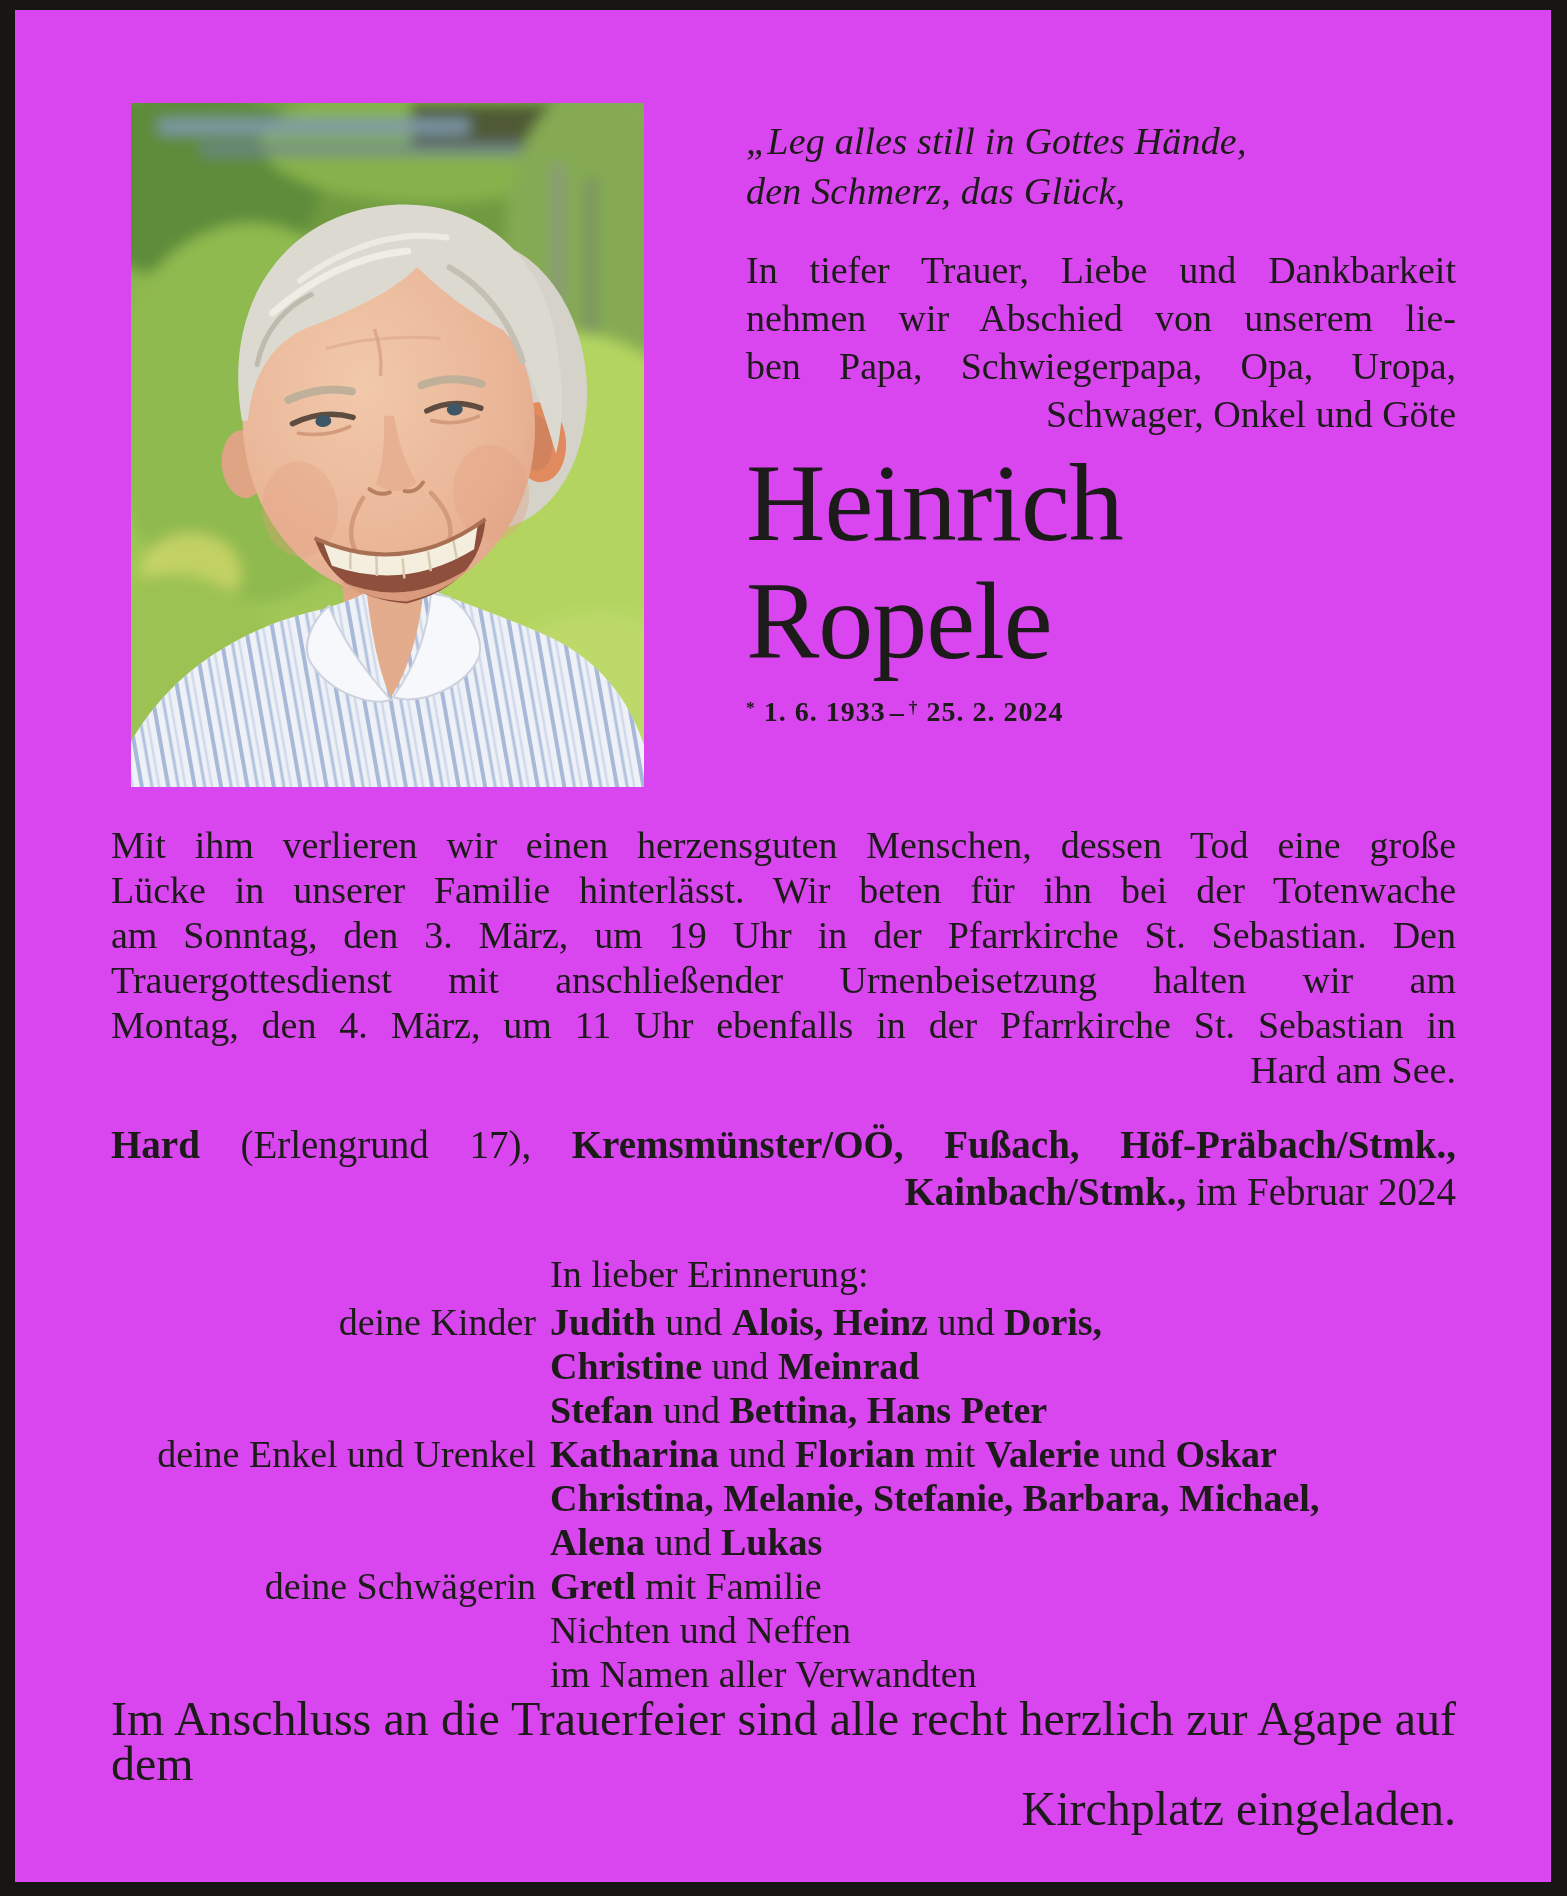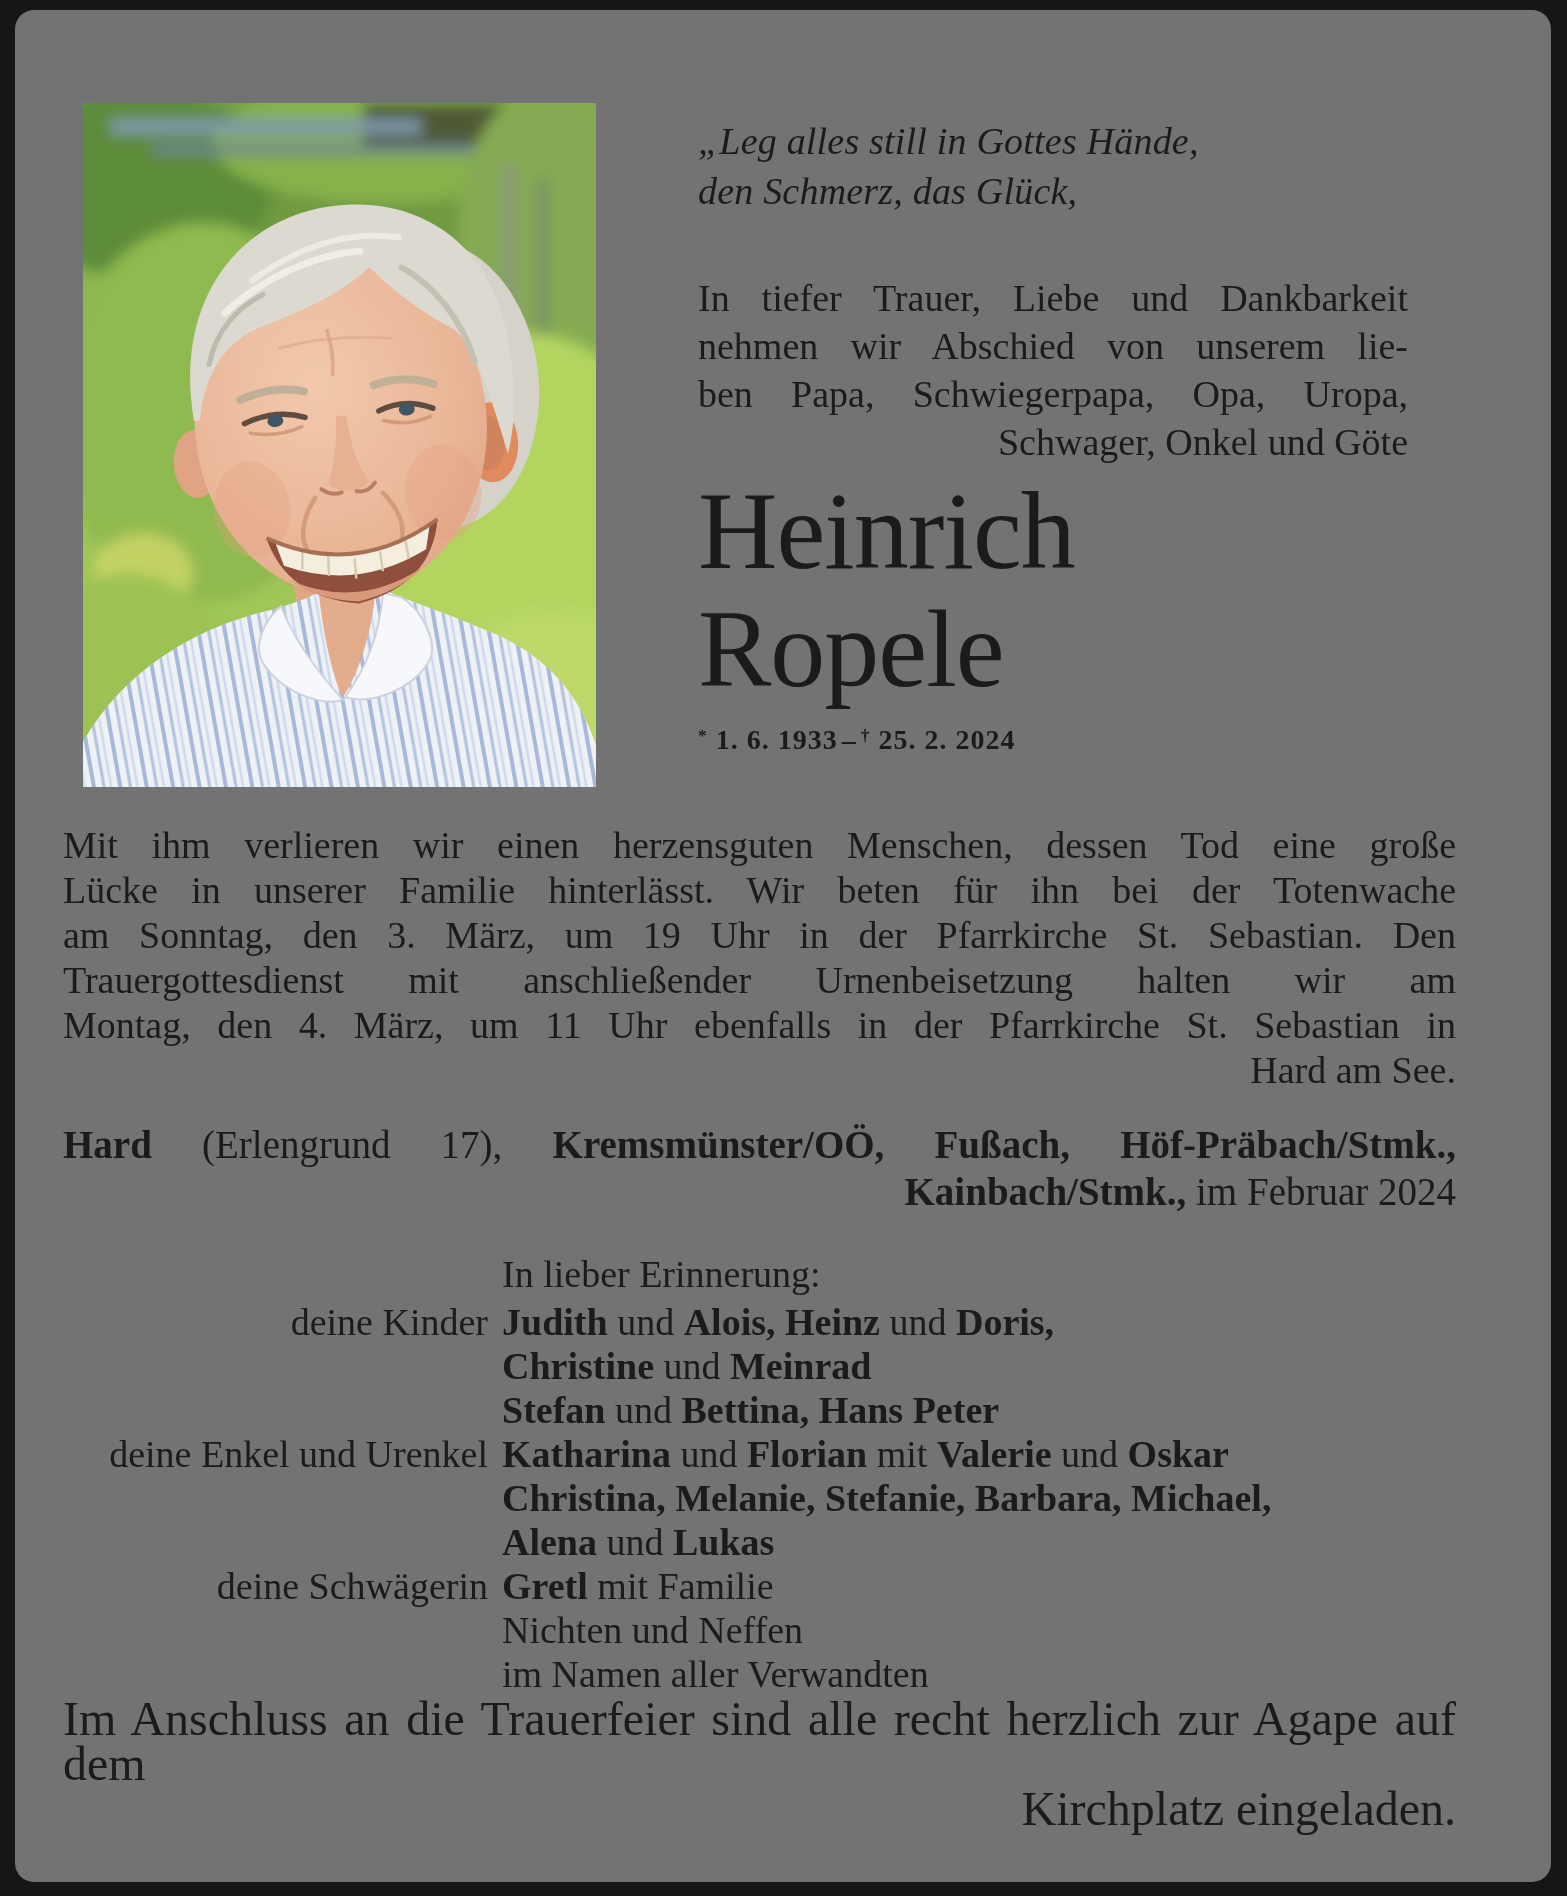--- a/index.html
+++ b/index.html
@@ -8,24 +8,23 @@
     width:1567px;height:1896px;
     background:#181614;
     font-family:"Liberation Serif","DejaVu Serif",serif;
     color:#1c1b1a;
     overflow:hidden;
     box-sizing:border-box;
   }
   .sheet{
     position:absolute;
     left:15px; top:10px; right:16px; bottom:14px;
-    background:#737373;
+    background:#d946ef;
     box-sizing:border-box;
-    padding:93px 95px 0 48px;
-    border-radius:19px;
+    padding:93px 95px 0 96px;
   }
   .top-row{display:flex;align-items:flex-start;}
   .photo-frame{
     flex:none;
     width:513px;height:684px;
     margin-left:20px;
     overflow:hidden;
     background:#8fb84e;
   }
   .photo-frame svg{display:block;width:100%;height:100%;}
@@ -34,21 +33,21 @@
     margin-left:102px;
     margin-top:13px;
   }
   .quote{
     font-style:italic;
     font-size:38px;
     line-height:50px;
     letter-spacing:0.2px;
   }
   .intro{
-    margin-top:58px;
+    margin-top:30px;
     font-size:38px;
     line-height:48px;
   }
   .jline{text-align:justify;text-align-last:justify;}
   .jline-last{text-align:right;}
   .deceased-name{
     margin-top:6px;
     font-size:110px;
     line-height:118px;
     letter-spacing:-1px;

